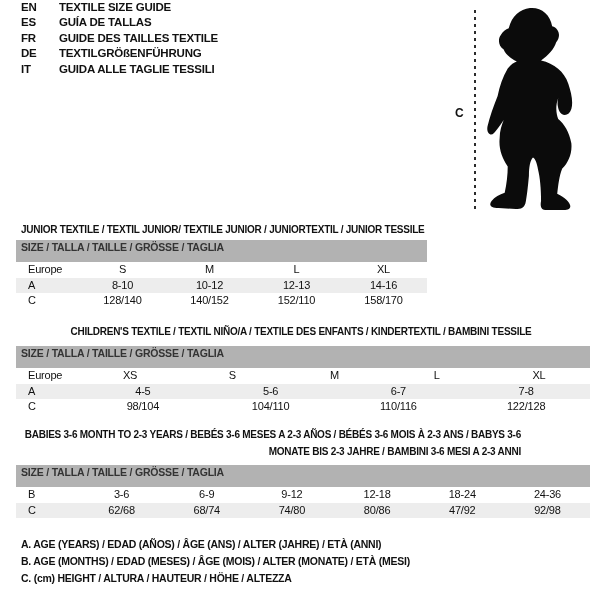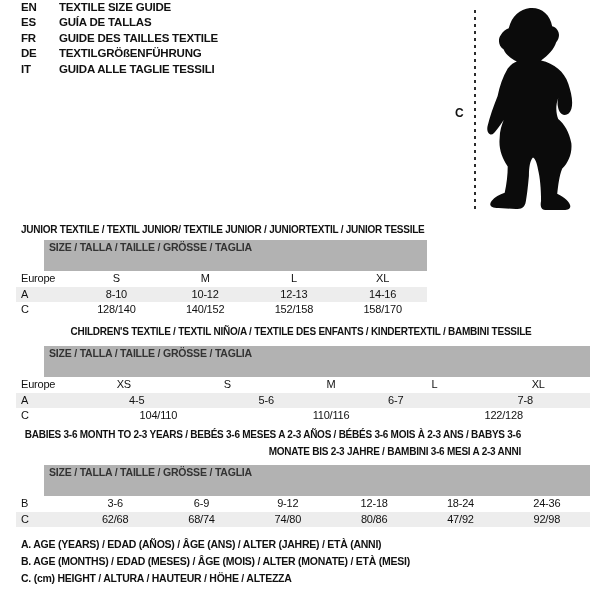--- a/index.html
+++ b/index.html
@@ -20,26 +20,26 @@
   .height-line {
     position:absolute; left:474px; top:10px; width:2px; height:200px;
     background:repeating-linear-gradient(to bottom,#2b2b2b 0 3px,transparent 3px 7px);
   }
   .measure-label { position:absolute; left:455px; top:106px; font-size:12px; font-weight:bold; }
   .baby-svg { position:absolute; left:484px; top:4px; }
   
   .tbl-title { position:absolute; left:21px; font-size:10px; font-weight:bold; letter-spacing:-0.25px; line-height:17px; }
   .tbl { position:absolute; left:16px; }
   .tbl-header {
-    height:31px; line-height:15px; background:#b2b2b2; color:#333333;
-    font-size:10.5px; font-weight:600; padding-left:5px; letter-spacing:-0.2px;margin-left:28px;
+    height:22px; line-height:15px; background:#b2b2b2; color:#333333;
+    font-size:10.5px; font-weight:600; padding-left:5px; letter-spacing:-0.2px;
   }
   .tbl-row { display:flex; height:15.5px; line-height:15.5px; font-size:11px; letter-spacing:-0.2px; }
   .tbl-row.stripe { background:#ededed; }
-  .cell-label { width:56px; padding-left:5px; }
+  .cell-label { width:56px; padding-left:5px;margin-left:7px; }
   .cell-val { flex:1; text-align:center; }
   
   .footnotes { position:absolute; left:21px; top:536px; }
   .footnote { font-size:10.5px; font-weight:bold; line-height:17.2px; letter-spacing:-0.25px; }
 </style>
 </head>
 <body>
 
 <div class="lang-block">
   <div class="lang-row">
@@ -120,21 +120,21 @@
     <span class="cell-label">A</span>
     <span class="cell-val">8-10</span>
     <span class="cell-val">10-12</span>
     <span class="cell-val">12-13</span>
     <span class="cell-val">14-16</span>
   </div>
   <div class="tbl-row">
     <span class="cell-label">C</span>
     <span class="cell-val">128/140</span>
     <span class="cell-val">140/152</span>
-    <span class="cell-val">152/158</span>
+    <span class="cell-val">152/110</span>
     <span class="cell-val">158/170</span>
   </div>
 </div>
 
 <div class="tbl-title" style="top:323px; width:560px;text-align:center;">CHILDREN'S TEXTILE / TEXTIL NIÑO/A / TEXTILE DES ENFANTS / KINDERTEXTIL / BAMBINI TESSILE</div>
 <div class="tbl" style="top:346px; width:574px;">
   <div class="tbl-header">SIZE / TALLA / TAILLE / GRÖSSE / TAGLIA</div>
   <div class="tbl-row">
     <span class="cell-label">Europe</span>
     <span class="cell-val">XS</span>
@@ -145,20 +145,21 @@
   </div>
   <div class="tbl-row stripe">
     <span class="cell-label">A</span>
     <span class="cell-val">4-5</span>
     <span class="cell-val">5-6</span>
     <span class="cell-val">6-7</span>
     <span class="cell-val">7-8</span>
   </div>
   <div class="tbl-row">
     <span class="cell-label">C</span>
+    <span class="cell-val">98/104</span>
     <span class="cell-val">104/110</span>
     <span class="cell-val">110/116</span>
     <span class="cell-val">122/128</span>
   </div>
 </div>
 
 <div class="tbl-title" style="top:426px; width:500px;text-align:right;">BABIES 3-6 MONTH TO 2-3 YEARS / BEBÉS 3-6 MESES A 2-3 AÑOS / BÉBÉS 3-6 MOIS À 2-3 ANS / BABYS 3-6 MONATE BIS 2-3 JAHRE / BAMBINI 3-6 MESI A 2-3 ANNI</div>
 <div class="tbl" style="top:465px; width:574px;">
   <div class="tbl-header">SIZE / TALLA / TAILLE / GRÖSSE / TAGLIA</div>
   <div class="tbl-row">

